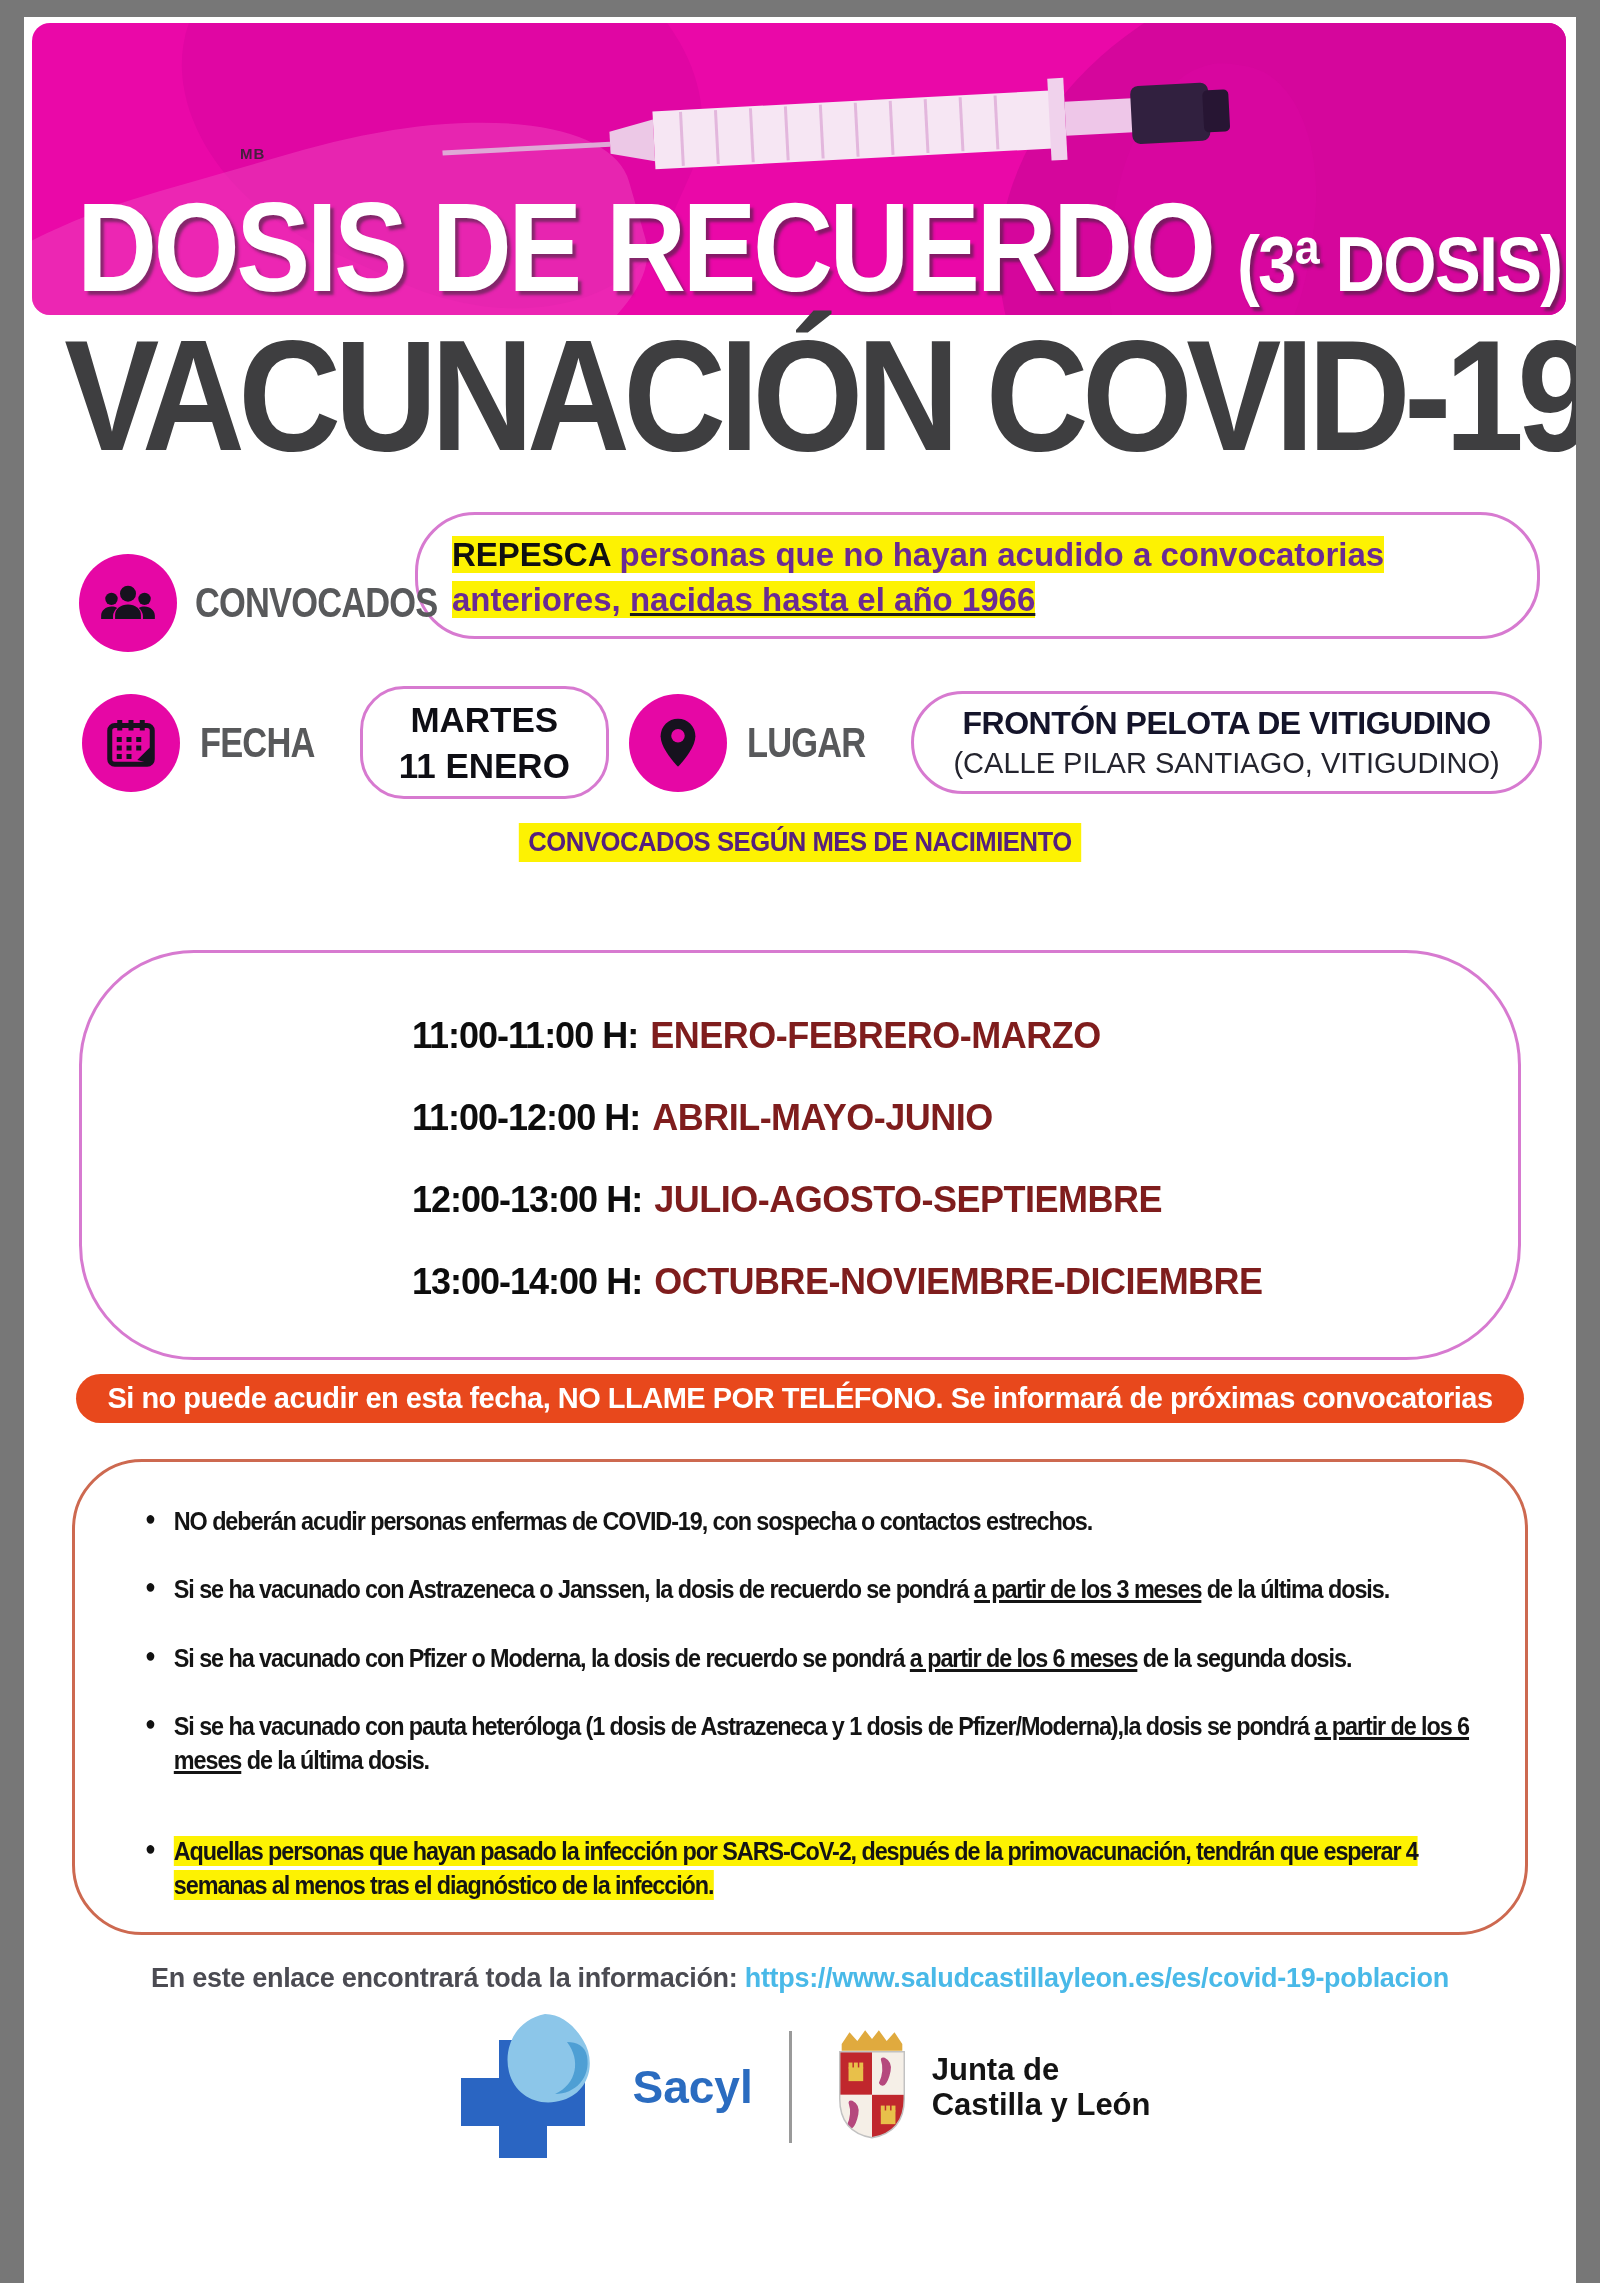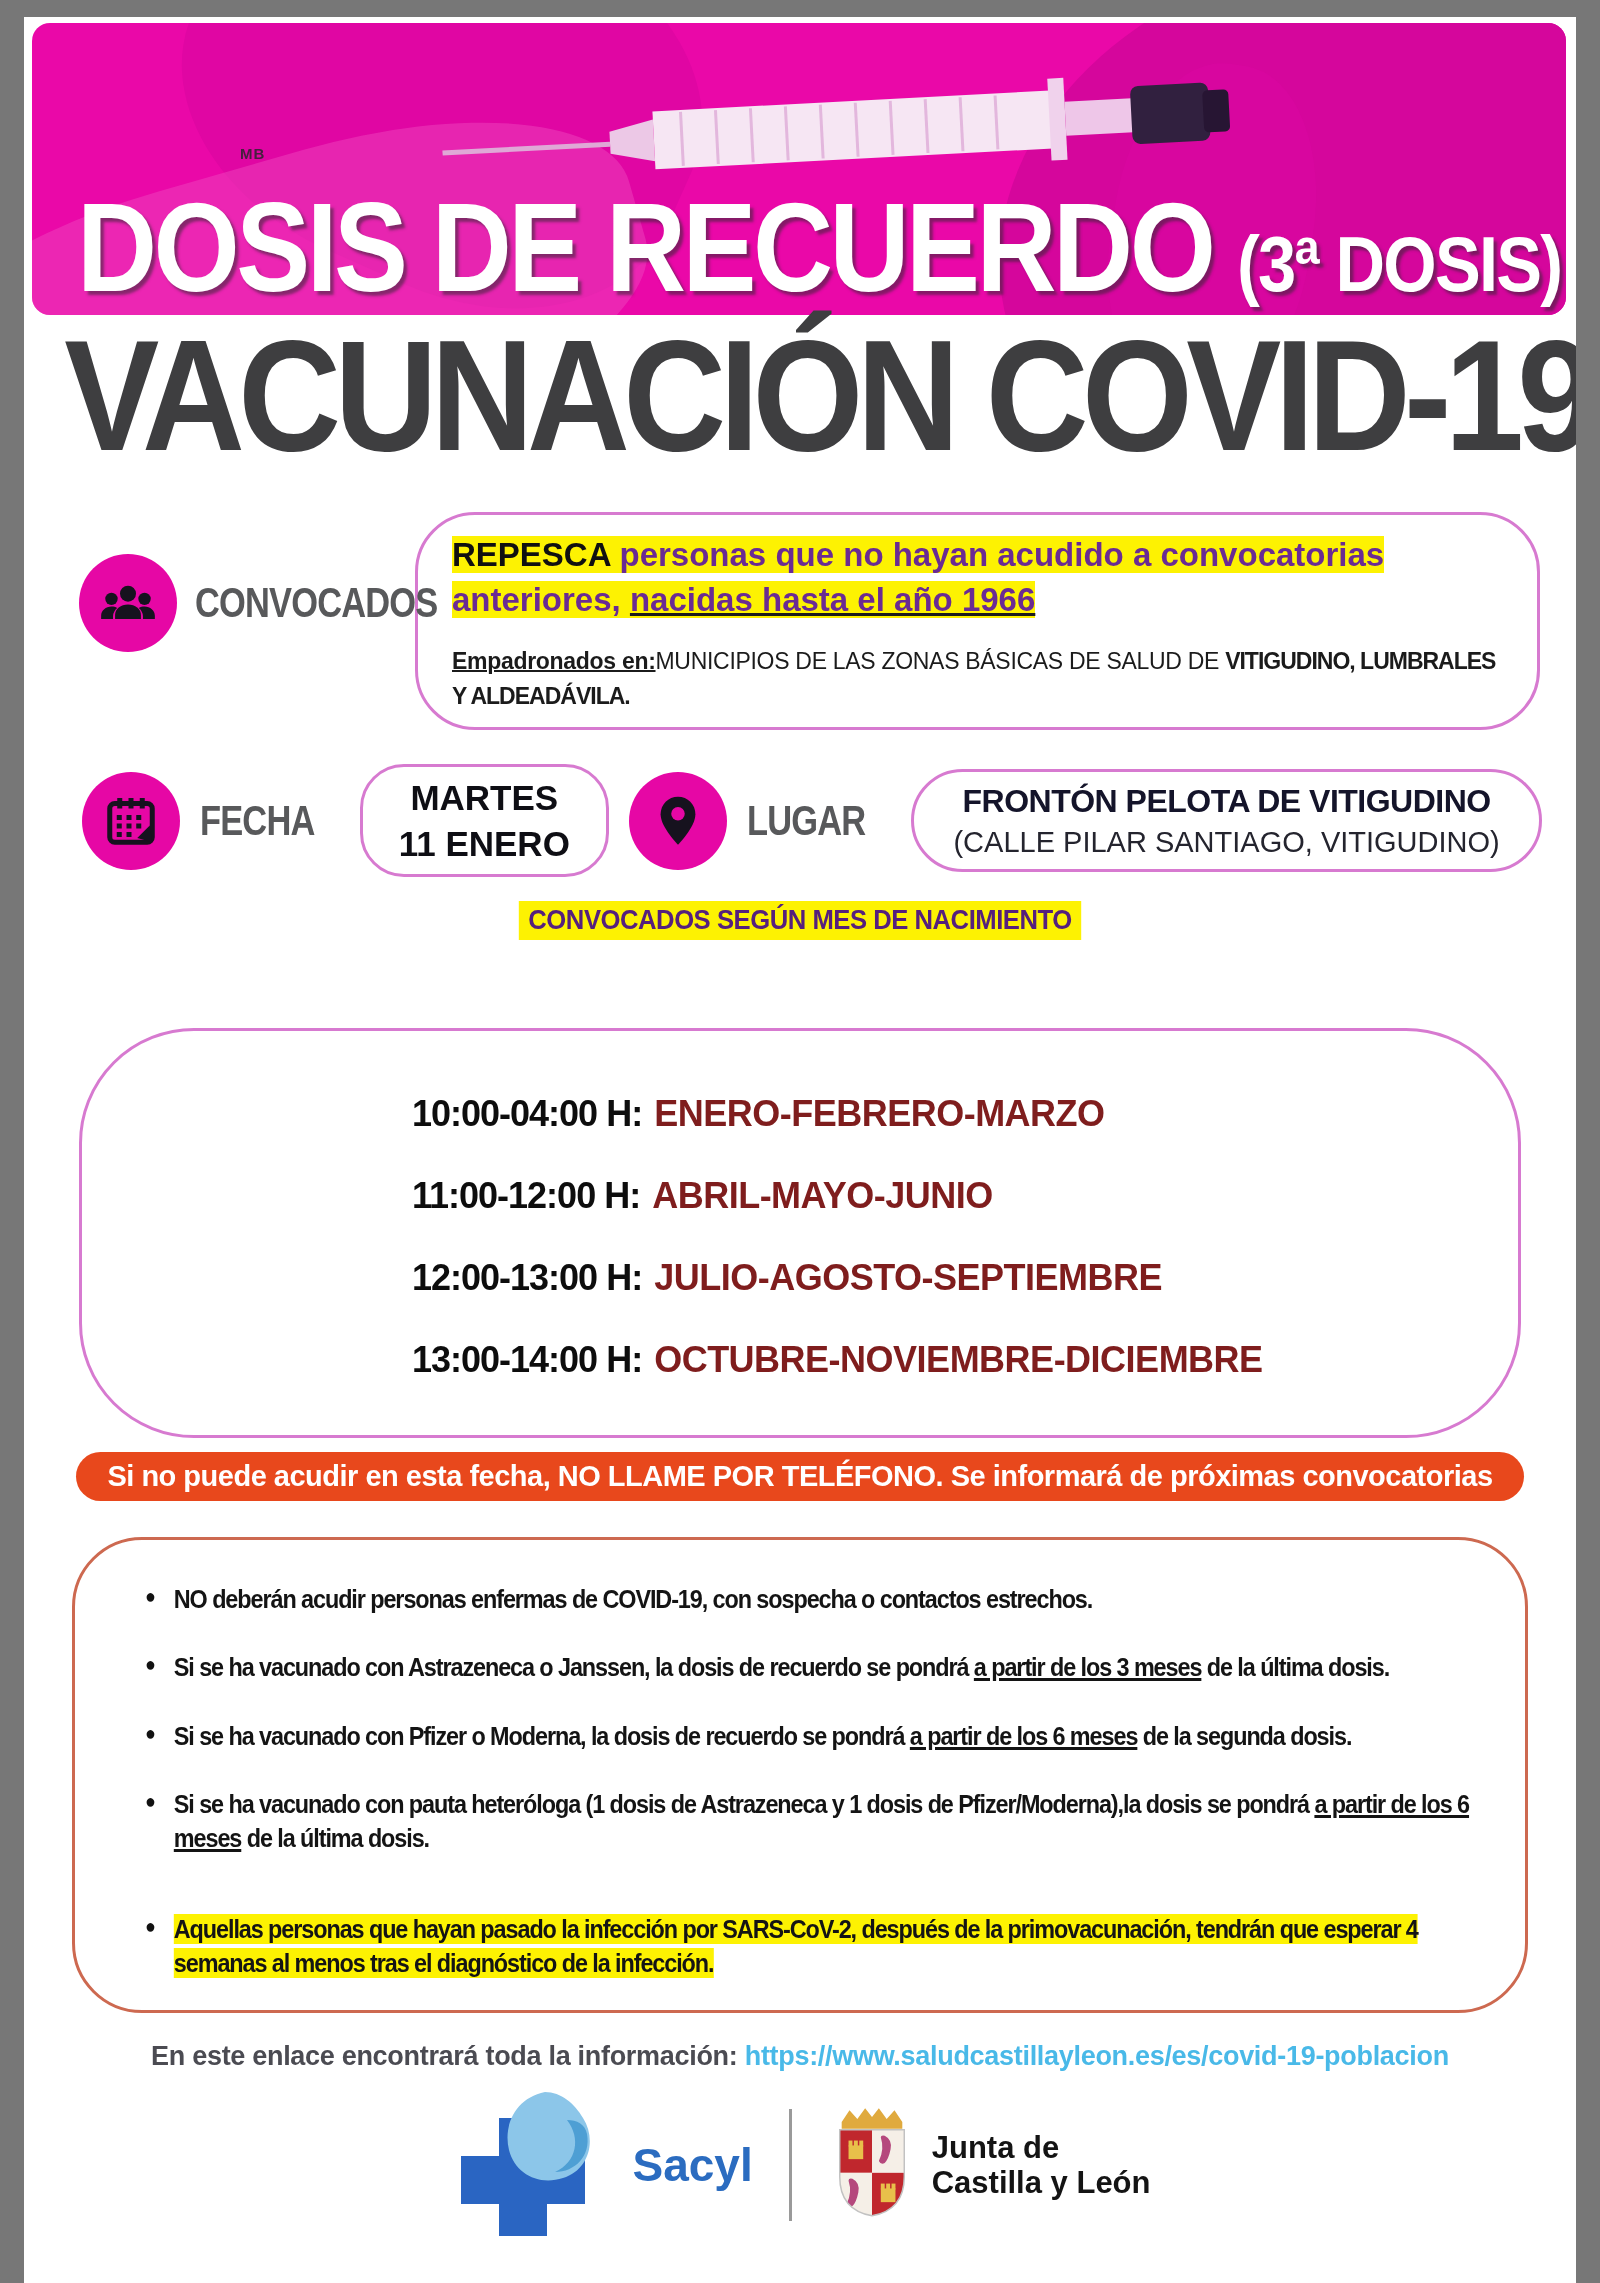--- a/index.html
+++ b/index.html
@@ -171,23 +171,20 @@
           <path d="M5.6 13.4c.8 0 1.6.2 2.2.5-1 .9-1.6 2-1.6 3.3v1H1.6v-1.3c0-1.9 1.8-3.5 4-3.5z"></path>
           <path d="M18.4 13.4c2.2 0 4 1.6 4 3.5v1.3h-4.6v-1c0-1.3-.6-2.4-1.6-3.3.6-.3 1.4-.5 2.2-.5z"></path>
         </svg>
       </div>
       <span class="gray-label">CONVOCADOS</span>
     </div>
     <div class="conv-box pink-box">
       <div class="repesca">
         <span class="hl-y"><span class="rep-black">REPESCA</span><span class="rep-purple"> personas que no hayan acudido a convocatorias anteriores, </span><span class="rep-purple rep-u">nacidas hasta el año 1966</span></span>
       </div>
-      <div class="empadronados">
-        <span class="emp-label">Empadronados en:</span><span>MUNICIPIOS DE LAS ZONAS BÁSICAS DE SALUD DE </span><span class="emp-bold">VITIGUDINO, LUMBRALES Y ALDEADÁVILA.</span>
-      </div>
     </div>
   </div>
 
   <div class="fecha-row">
     <div class="circle-icon">
       <svg width="60" height="60" viewBox="0 0 24 24">
         <rect x="3.5" y="5" width="17" height="15.5" rx="2" fill="none" stroke="#16121e" stroke-width="2"></rect>
         <line x1="7.5" y1="2.8" x2="7.5" y2="7" stroke="#16121e" stroke-width="2"></line>
         <line x1="12" y1="2.8" x2="12" y2="7" stroke="#16121e" stroke-width="2"></line>
         <line x1="16.5" y1="2.8" x2="16.5" y2="7" stroke="#16121e" stroke-width="2"></line>
@@ -222,21 +219,21 @@
     </div>
   </div>
 
   <div class="mes-line">
     <span>CONVOCADOS SEGÚN MES DE NACIMIENTO</span>
   </div>
 
   <div class="horario-wrap">
     <div class="horario-box">
       <div class="sched-row">
-        <span class="sched-time">10:00-04:00 H:</span><span class="sched-months">ENERO-FEBRERO-MARZO</span>
+        <span class="sched-time">11:00-11:00 H:</span><span class="sched-months">ENERO-FEBRERO-MARZO</span>
       </div>
       <div class="sched-row">
         <span class="sched-time">11:00-12:00 H:</span><span class="sched-months">ABRIL-MAYO-JUNIO</span>
       </div>
       <div class="sched-row">
         <span class="sched-time">12:00-13:00 H:</span><span class="sched-months">JULIO-AGOSTO-SEPTIEMBRE</span>
       </div>
       <div class="sched-row">
         <span class="sched-time">13:00-14:00 H:</span><span class="sched-months">OCTUBRE-NOVIEMBRE-DICIEMBRE</span>
       </div>

